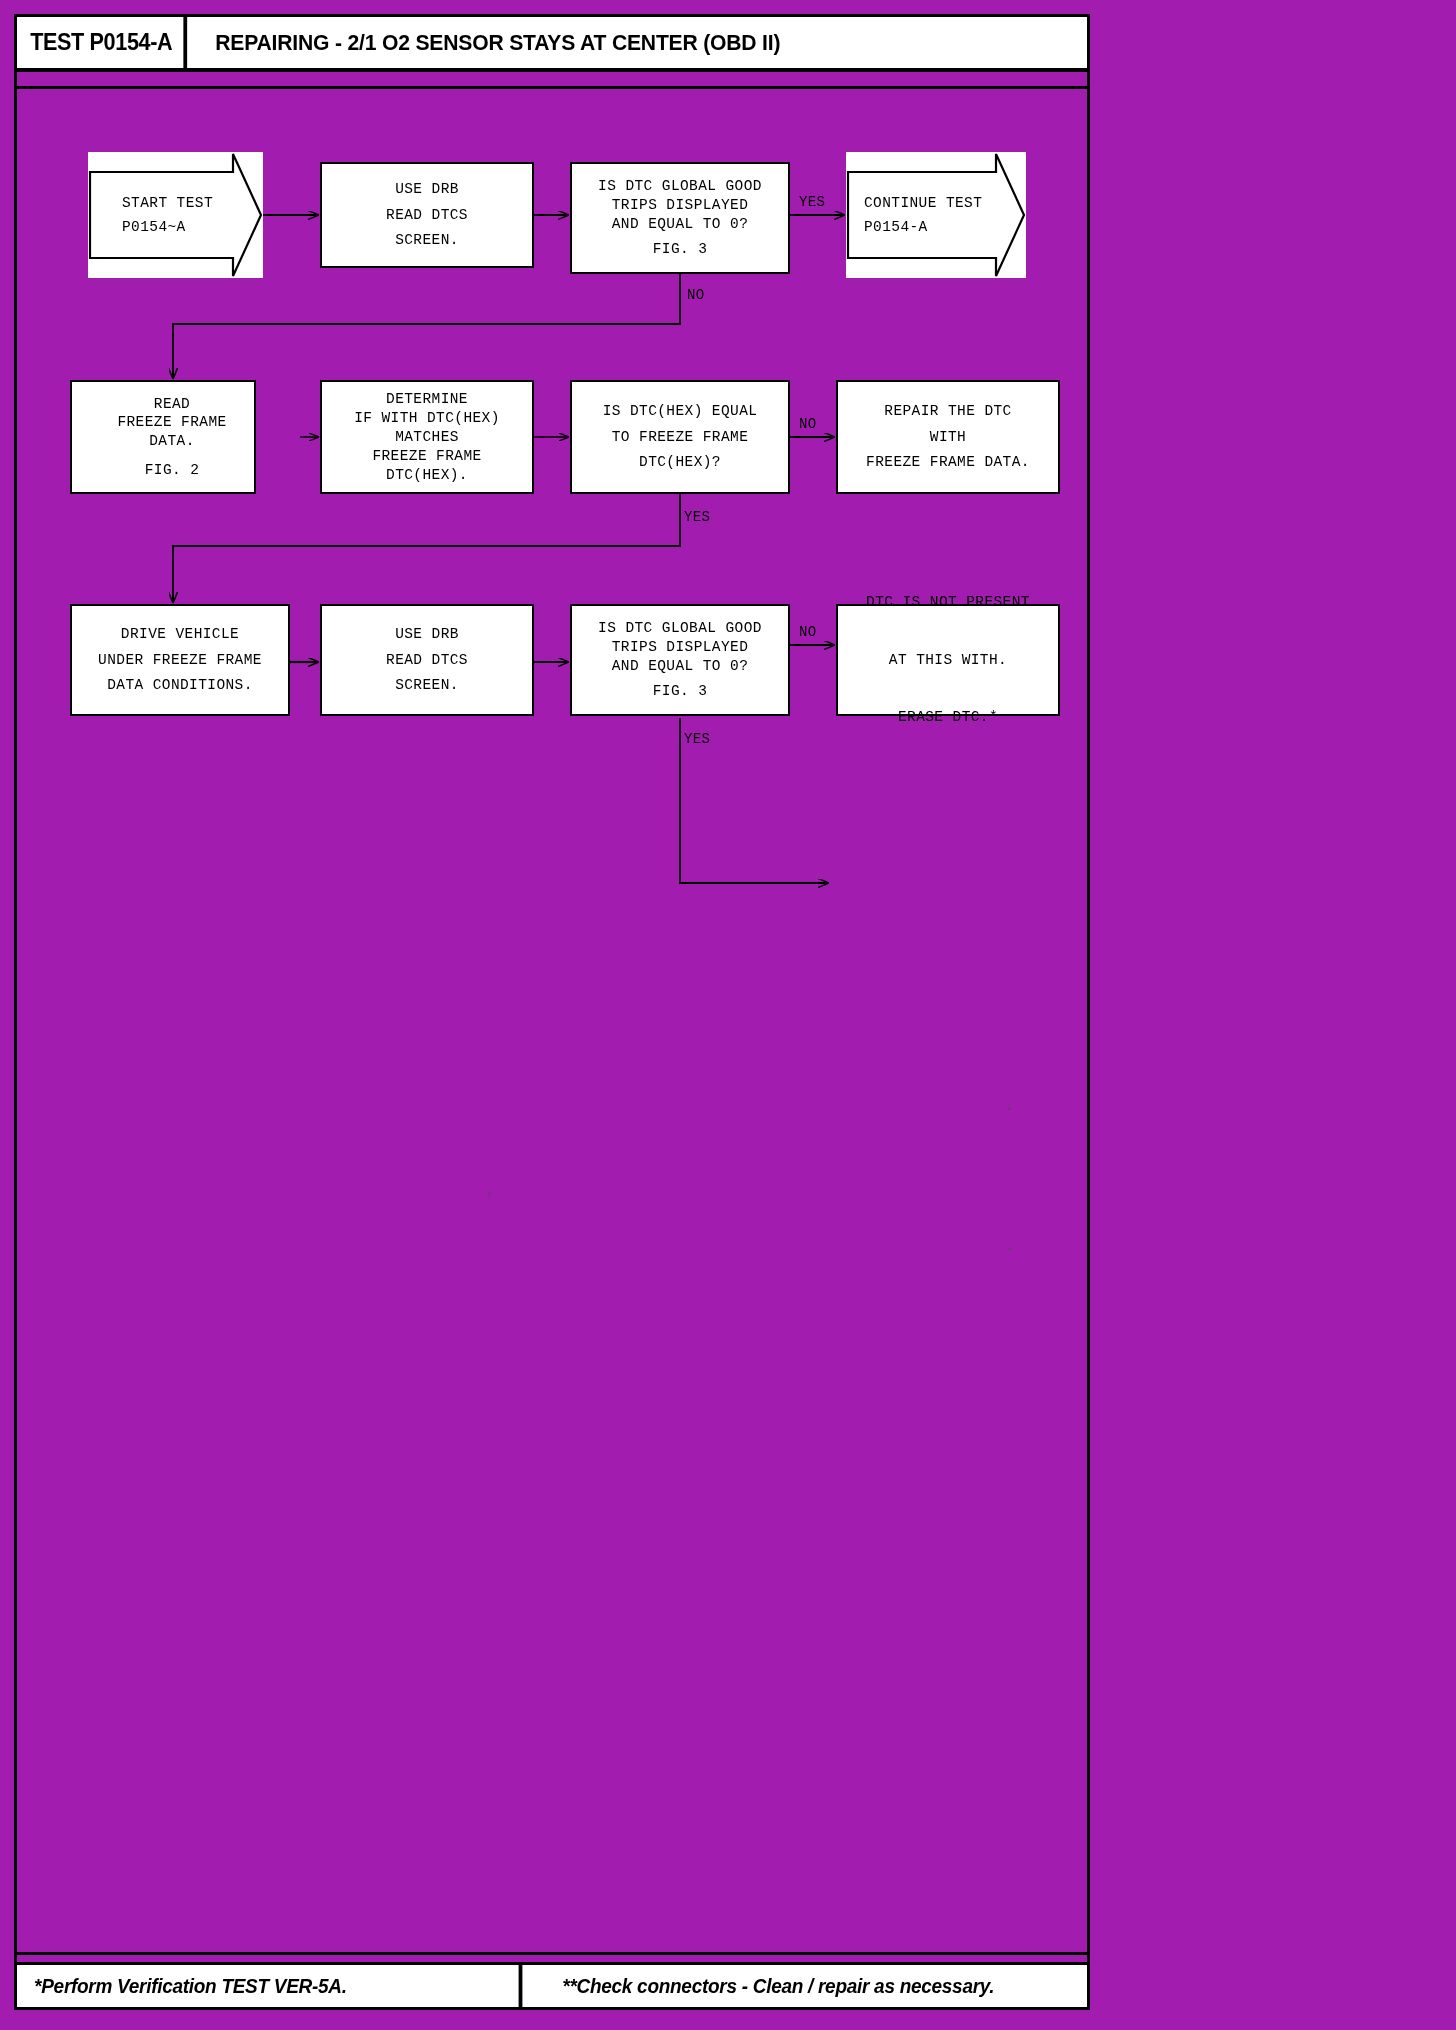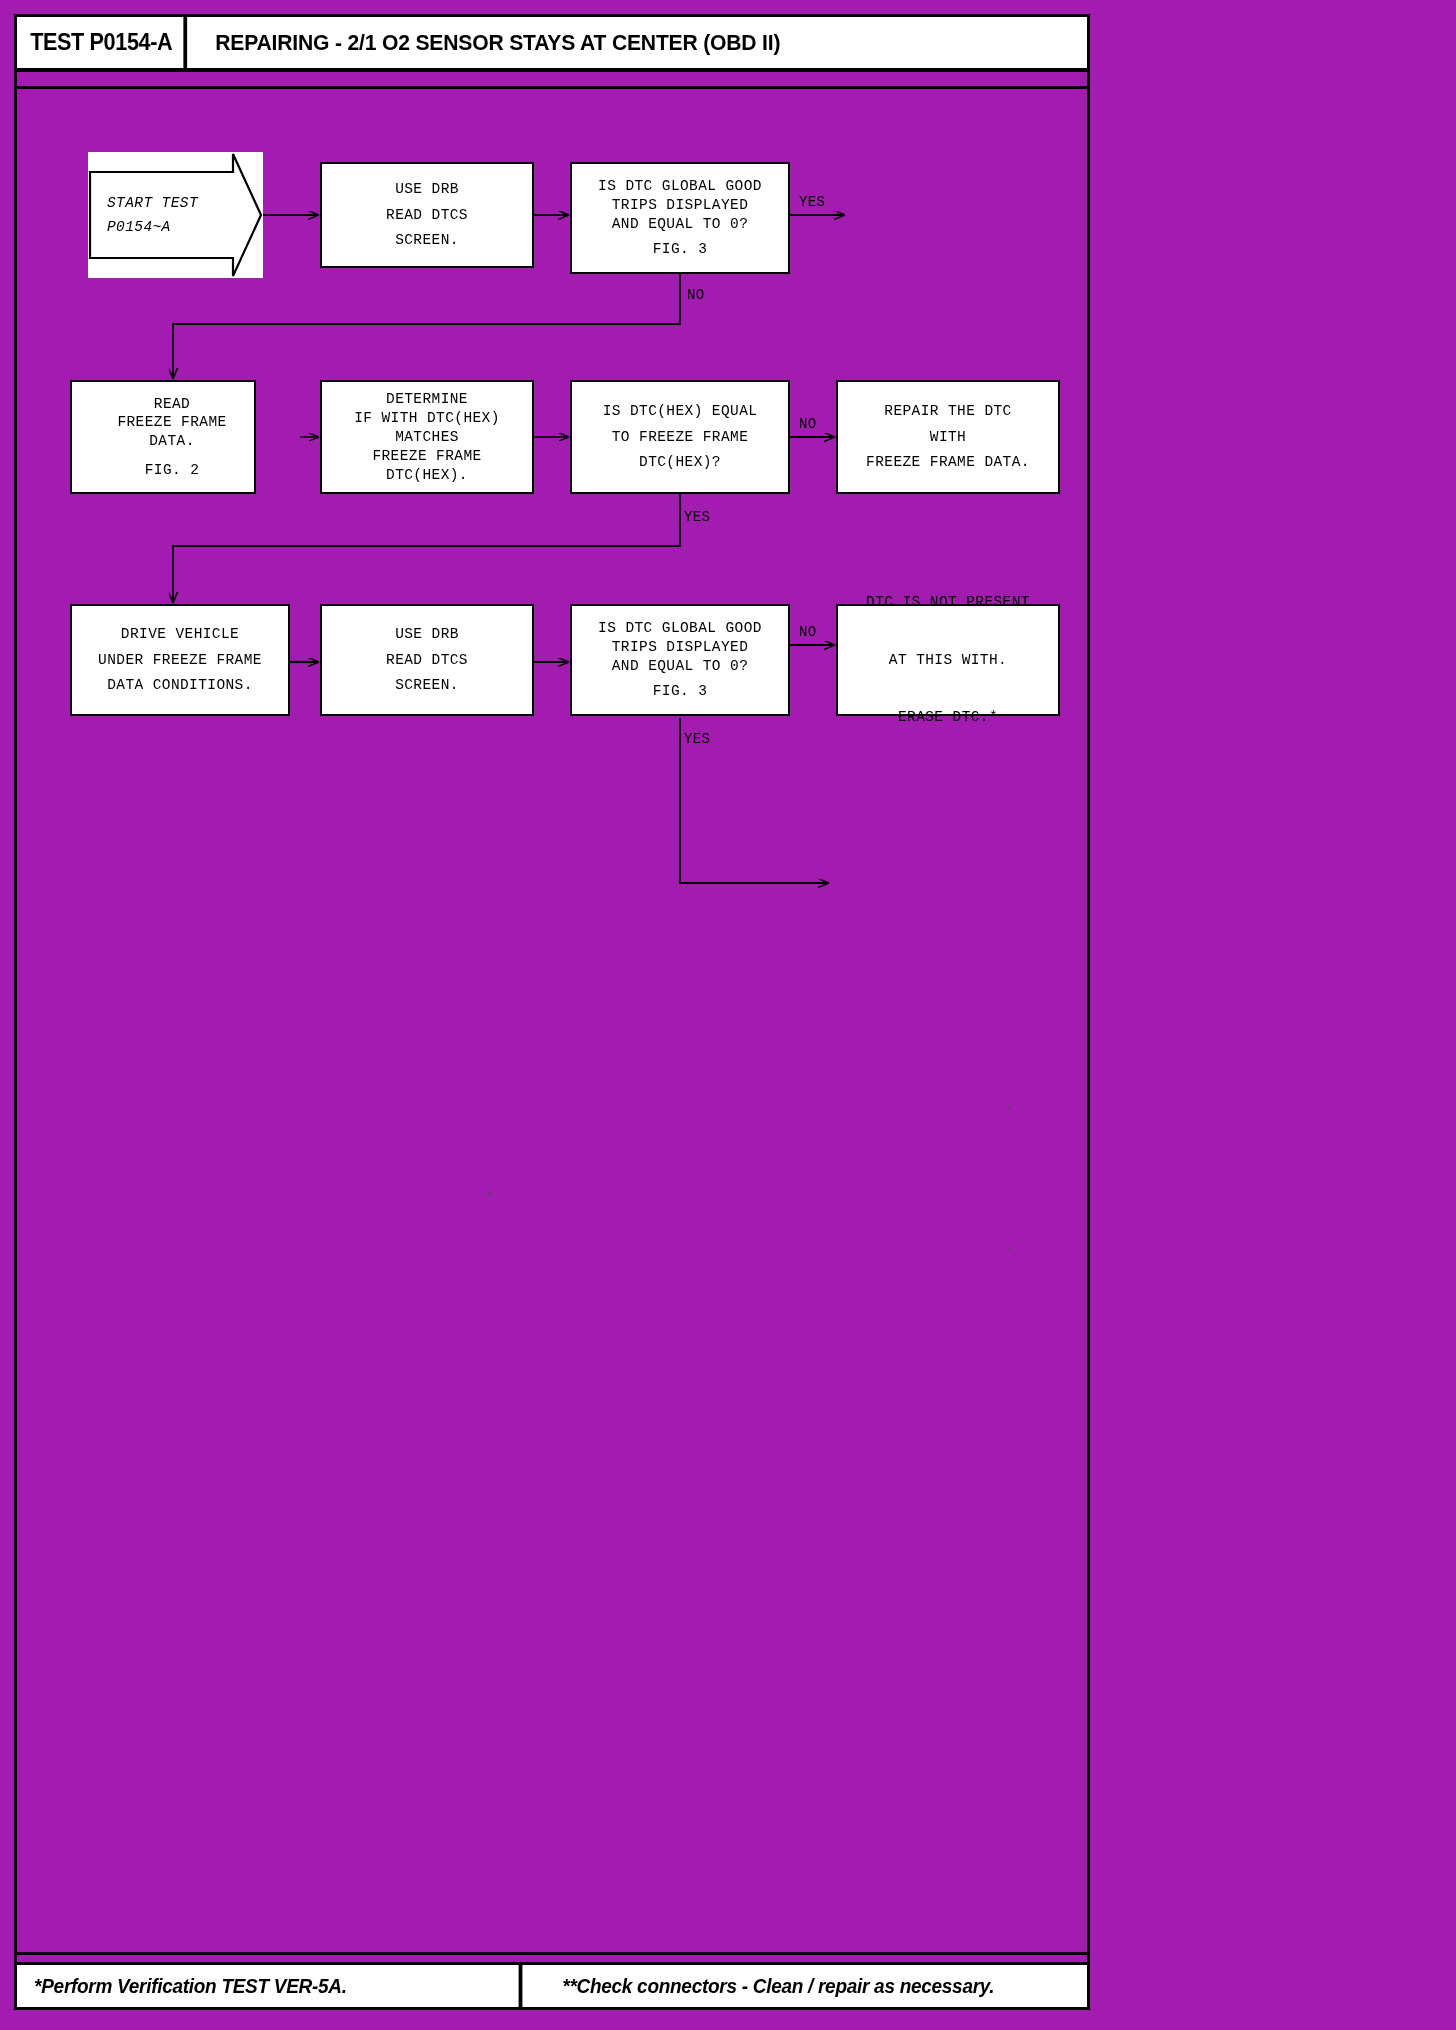--- a/index.html
+++ b/index.html
@@ -258,39 +258,48 @@
 
       <line x1="790" y1="645" x2="834" y2="645" stroke="#000" stroke-width="1.8" marker-end="url(#ah)"></line>
 
       <path d="M 680,718 L 680,883 L 828,883" fill="none" stroke="#000" stroke-width="1.8" marker-end="url(#ah)"></path>
     </svg>
 
     <div class="pent" style="left:88px; top:152px; width:175px; height:126px;">
       <svg width="175" height="126" viewBox="0 0 175 126" aria-hidden="true">
         <path d="M2,20 L145,20 L145,2 L173,63 L145,124 L145,106 L2,106 Z" fill="#fff" stroke="#000" stroke-width="2.2" stroke-linejoin="miter"></path>
       </svg>
-      <div class="pent-text" style="padding-left:19px;font-style:italic;">
+      <div class="pent-text" style="padding-left:34px;">
         <span class="ln">START TEST</span>
         <span class="ln">P0154~A</span>
       </div>
     </div>
 
     <div class="node gap" style="left:320px; top:162px; width:214px; height:106px;">
       <span class="ln">USE DRB</span>
       <span class="ln">READ DTCS</span>
       <span class="ln">SCREEN.</span>
     </div>
 
     <div class="node tight" style="left:570px; top:162px; width:220px; height:112px;">
       <span class="ln">IS DTC GLOBAL GOOD</span>
       <span class="ln">TRIPS DISPLAYED</span>
       <span class="ln">AND EQUAL TO 0?</span>
       <span class="ln" style="margin-top:9px;">FIG. 3</span>
     </div>
 
+    <div class="pent" style="left:846px; top:152px; width:180px; height:126px;">
+      <svg width="180" height="126" viewBox="0 0 180 126" aria-hidden="true">
+        <path d="M2,20 L150,20 L150,2 L178,63 L150,124 L150,106 L2,106 Z" fill="#fff" stroke="#000" stroke-width="2.2" stroke-linejoin="miter"></path>
+      </svg>
+      <div class="pent-text" style="padding-left:18px;">
+        <span class="ln">CONTINUE TEST</span>
+        <span class="ln">P0154-A</span>
+      </div>
+    </div>
 
     <div class="elabel" style="left:799px; top:194px;">YES</div>
     <div class="elabel" style="left:687px; top:287px;">NO</div>
 
     <div class="node tight" style="left:70px; top:380px; width:186px; height:114px;padding-left:24px;">
       <span class="ln">READ</span>
       <span class="ln">FREEZE FRAME</span>
       <span class="ln">DATA.</span>
       <span class="ln" style="margin-top:12px;">FIG. 2</span>
     </div>

